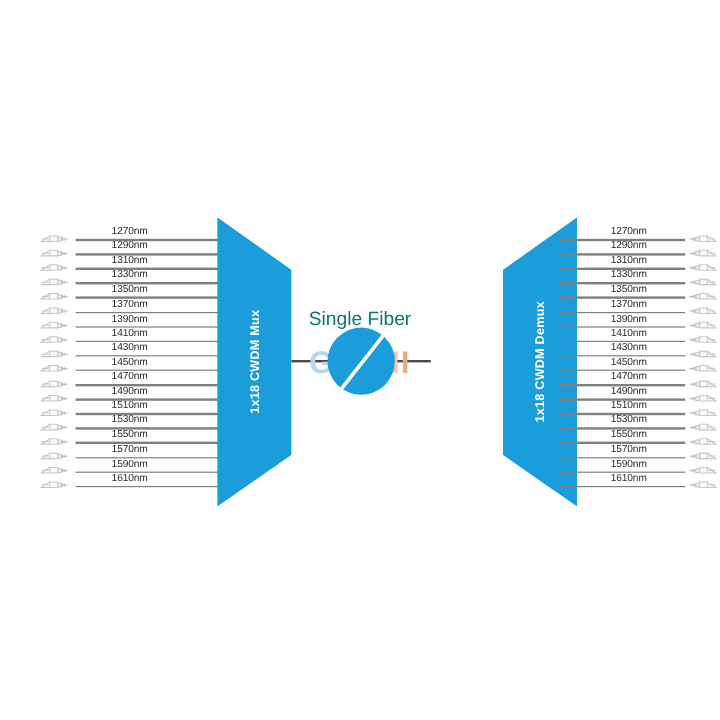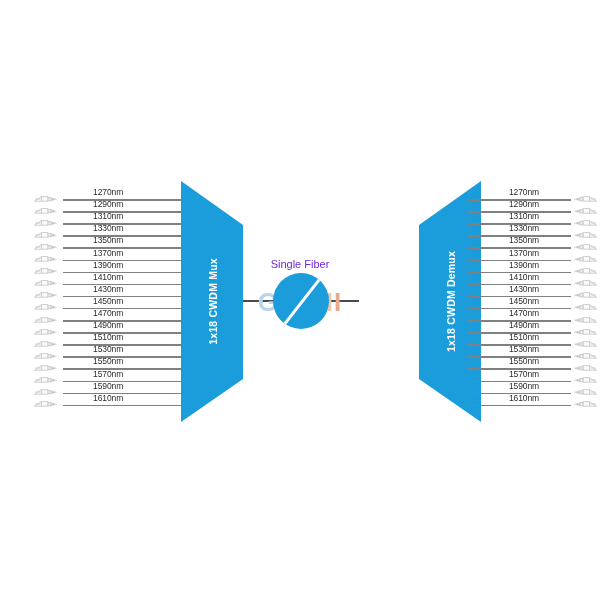--- a/index.html
+++ b/index.html
@@ -98,22 +98,22 @@
     height: 72px;
     background: #ffffff;
     transform: translateX(-50%) rotate(38deg);
   }
   #single-fiber-label {
     position: absolute;
     top: 258px;
     left: 0;
     width: 600px;
     text-align: center;
-    font-size: 11px;
-    color: #6d28d9;
+    font-size: 16px;
+    color: #0f766e;
     font-family: "Liberation Sans", sans-serif;
   }
   #watermark {
     position: absolute;
     top: 287px;
     left: 0;
     width: 600px;
     text-align: center;
     font-size: 26px;
     font-weight: bold;

